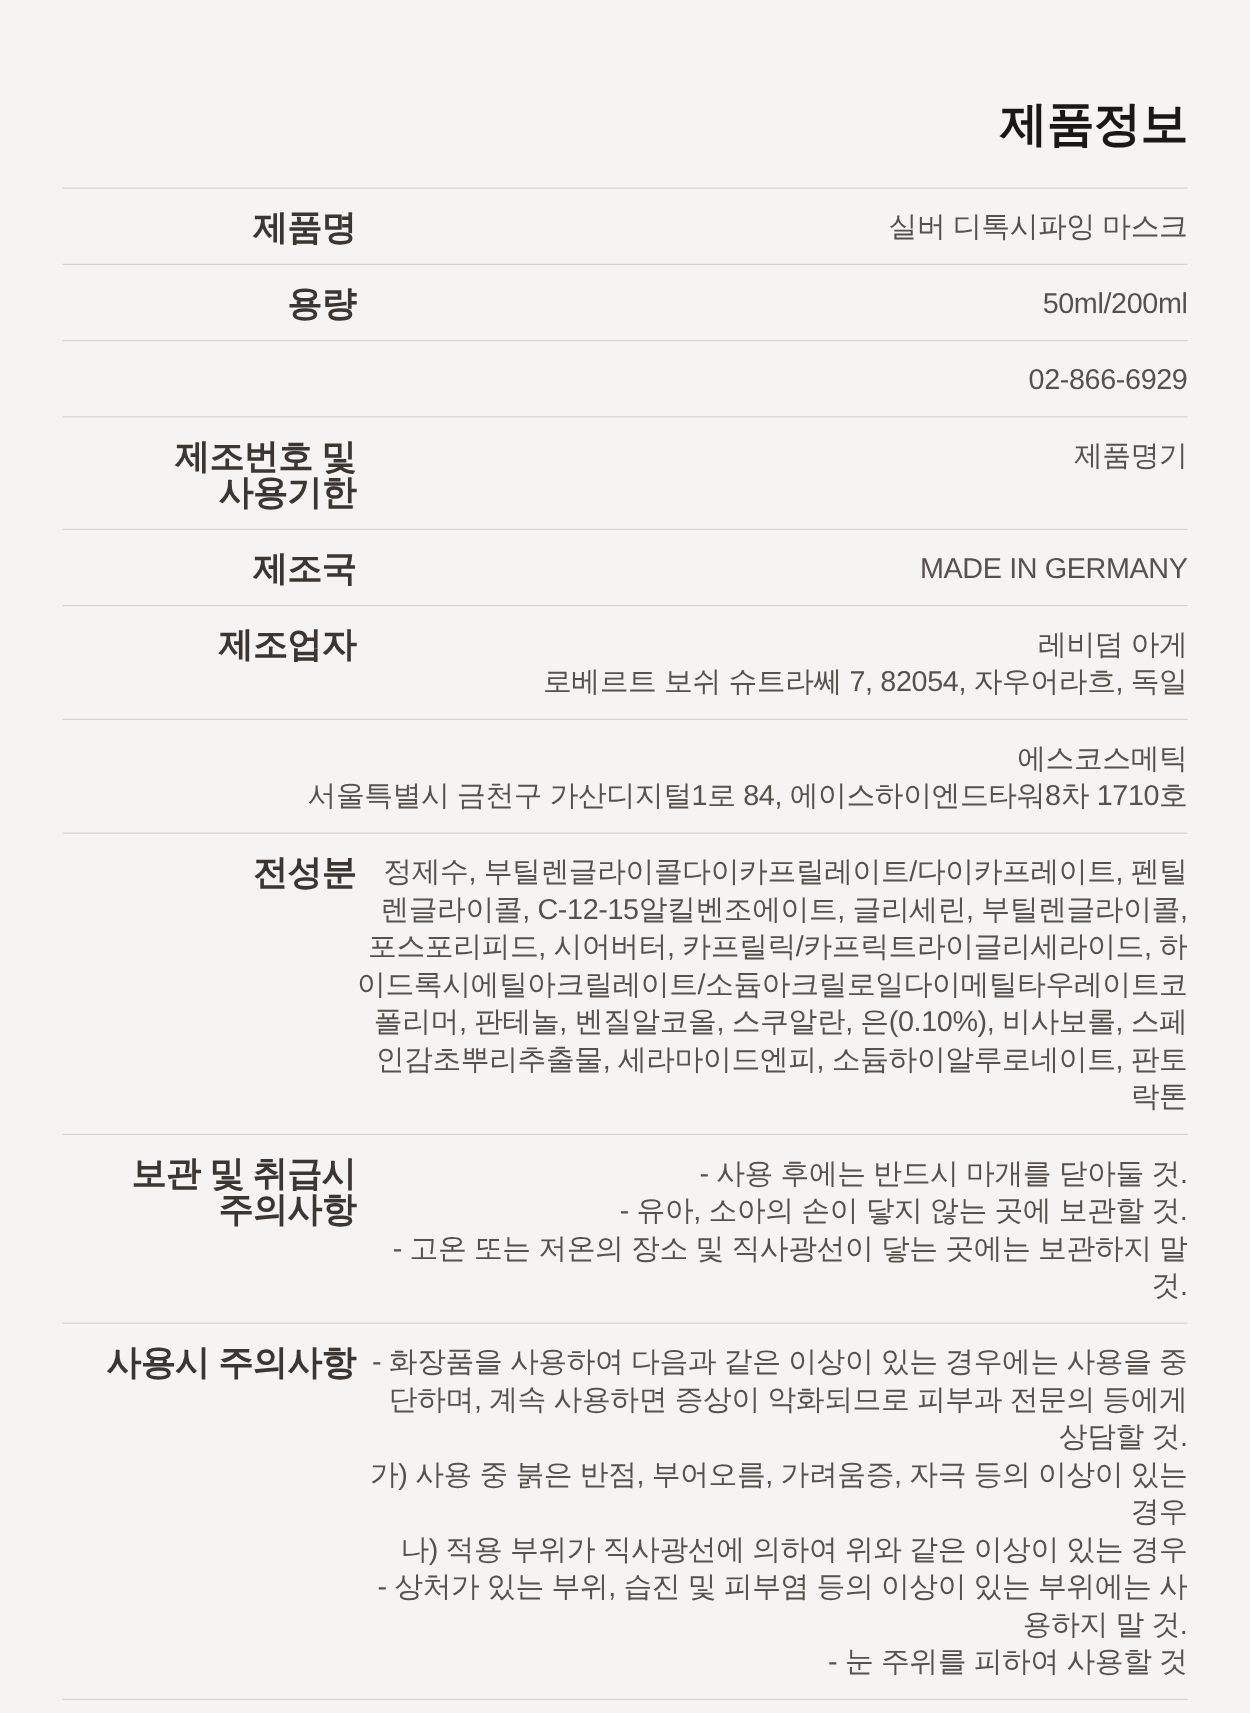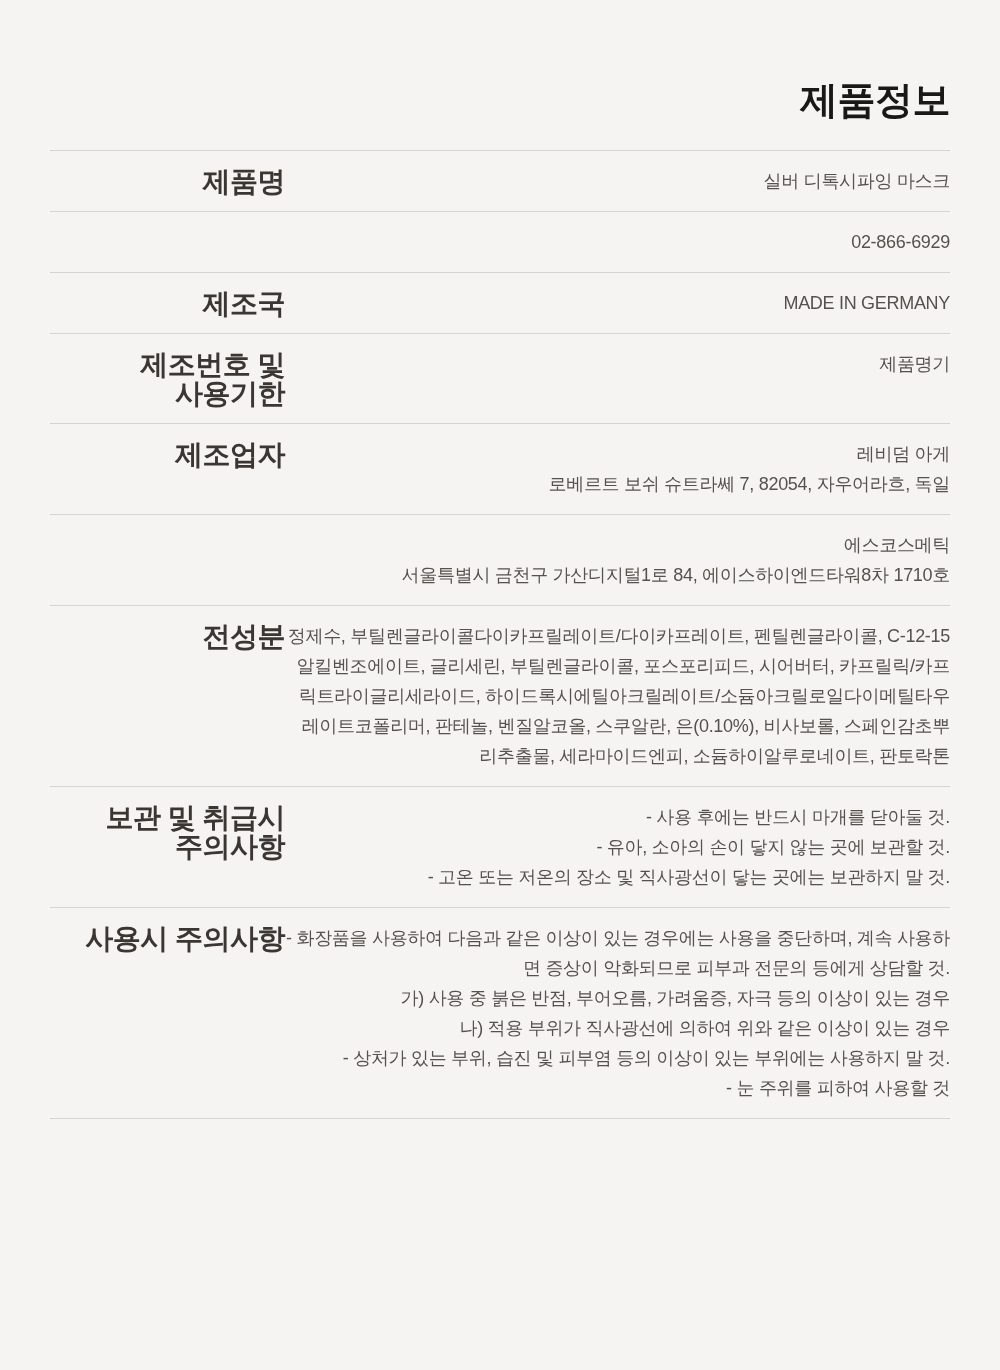--- a/index.html
+++ b/index.html
@@ -47,54 +47,58 @@
     font-size: 28px;
     font-weight: 700;
     letter-spacing: -0.5px;
     color: var(--label-color);
     line-height: 29px;
     word-break: keep-all;
     padding-top: 1px;
   }
   .info-row-value {
     flex: 1;
-    font-size: 18px;
+    font-size: 23px;
     font-weight: 400;
     letter-spacing: -0.3px;
     color: var(--value-color);
     line-height: 30px;
     white-space: pre-line;
     word-break: break-all;
   }
 </style>
 </head>
 <body>
 
 <div class="page">
   <h1 class="page-title">제품정보</h1>
 
   <div class="info-table" id="info-table">
   <div class="info-row">
     <div class="info-row-label">제품명</div>
     <div class="info-row-value">실버 디톡시파잉 마스크</div>
   </div>
 
+  <div class="info-row">
+    <div class="info-row-label">용량</div>
+    <div class="info-row-value">50ml/200ml</div>
+  </div>
 
   <div class="info-row">
     <div class="info-row-value">02-866-6929</div>
   </div>
 
   <div class="info-row">
-    <div class="info-row-label">제조국</div>
-    <div class="info-row-value">MADE IN GERMANY</div>
+    <div class="info-row-label">제조번호 및 사용기한</div>
+    <div class="info-row-value">제품명기</div>
   </div>
 
   <div class="info-row">
-    <div class="info-row-label">제조번호 및 사용기한</div>
-    <div class="info-row-value">제품명기</div>
+    <div class="info-row-label">제조국</div>
+    <div class="info-row-value">MADE IN GERMANY</div>
   </div>
 
   <div class="info-row">
     <div class="info-row-label">제조업자</div>
     <div class="info-row-value">레비덤 아게
 로베르트 보쉬 슈트라쎄 7, 82054, 자우어라흐, 독일</div>
   </div>
 
 
   <div class="info-row">

